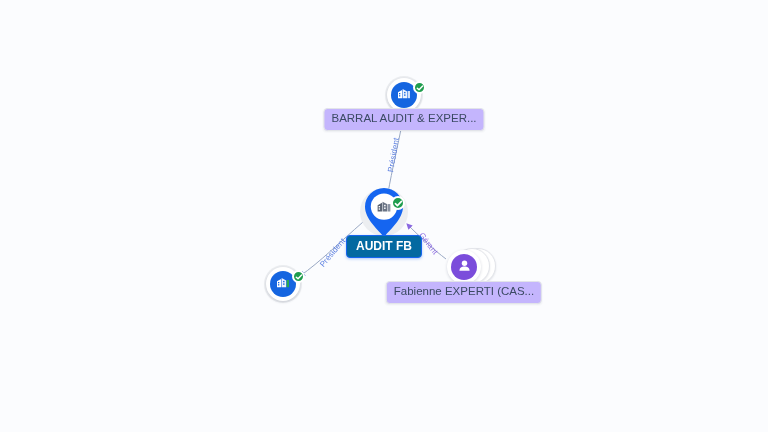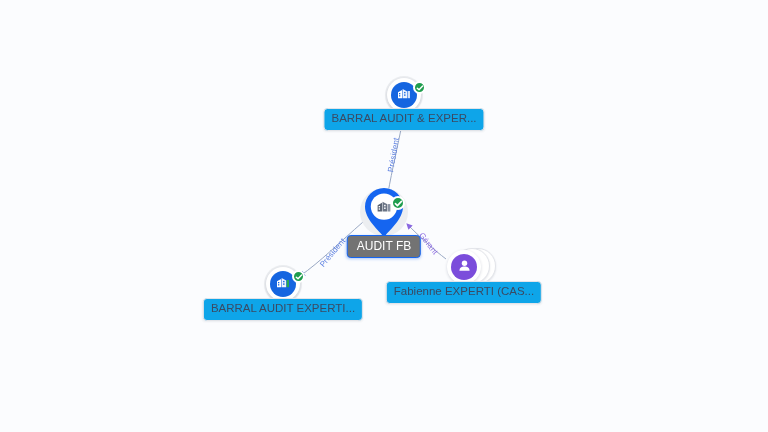--- a/index.html
+++ b/index.html
@@ -108,35 +108,35 @@
     background: #7b4ddb;
     display: flex;
     align-items: center;
     justify-content: center;
   }
 
   
   .node-label {
     position: absolute;
     transform: translate(-50%, 0);
-    background: #0ea5e9;
+    background: #c4b5fd;
     border: 1px solid #e2e4e9;
     border-radius: 4px;
     color: #3b4a63;
     font-size: 11.5px;
     line-height: 1;
     padding: 4px 7px 5px 7px;
     white-space: nowrap;
     box-shadow: 0 1px 2px rgba(30,40,70,.07);
   }
   .node-label.focus {
-    background: #737373;
+    background: #0369a1;
     border-color: #1565f0;
     color: #ffffff;
-    font-weight: normal;
+    font-weight: bold;
     font-size: 12px;
     padding: 4px 9px 5px 9px;
     box-shadow: 0 1px 3px rgba(21,101,240,.35);
   }
 
   
   .edge-label {
     position: absolute;
     font-size: 8px;
     line-height: 1;
@@ -245,21 +245,20 @@
           </svg>
         </span>
       </div>
     </div>
     <div class="badge-check" style="left:9px; top:-14px; width:13px; height:13px;">
       <svg width="8" height="8" viewBox="0 0 10 10" aria-hidden="true">
         <path d="M1.6 5.2 L3.8 7.3 L8.3 2.6" fill="none" stroke="#ffffff" stroke-width="1.8" stroke-linecap="round" stroke-linejoin="round"></path>
       </svg>
     </div>
   </div>
-  <div class="node-label" style="left:283px; top:298px;">BARRAL AUDIT EXPERTI...</div>
 
   <div class="node" style="left:464px; top:267px;">
     <div class="stack-card" style="left:14px; top:-1px; width:34px; height:34px;"></div>
     <div class="stack-card" style="left:8px; top:-1px; width:34px; height:34px;"></div>
     <div class="person-disc" style="left:0; top:0; width:34px; height:34px;">
       <div class="person-inner" style="width:26px; height:26px;">
         <span>
           <svg width="15" height="15" viewBox="0 0 16 16" aria-hidden="true">
             <circle cx="8" cy="5.6" r="2.9" fill="#ffffff"></circle>
             <path d="M2.6 13.6 C2.6 10.3 5.0 9.0 8 9.0 C11 9.0 13.4 10.3 13.4 13.6 Z" fill="#ffffff"></path>

